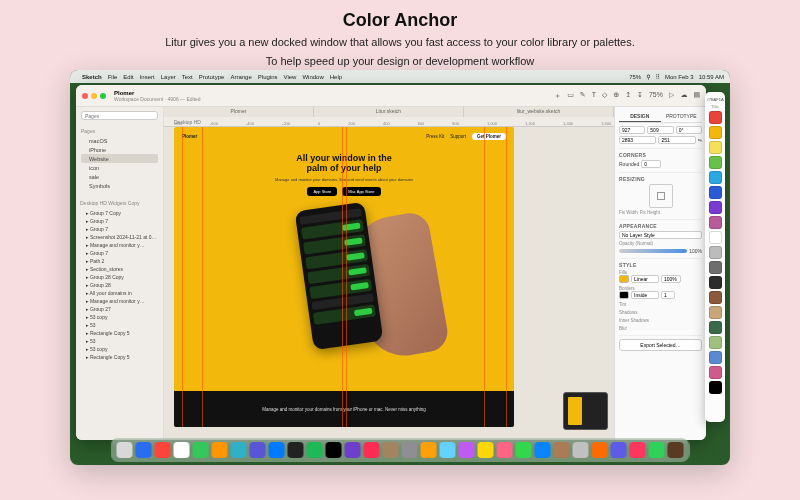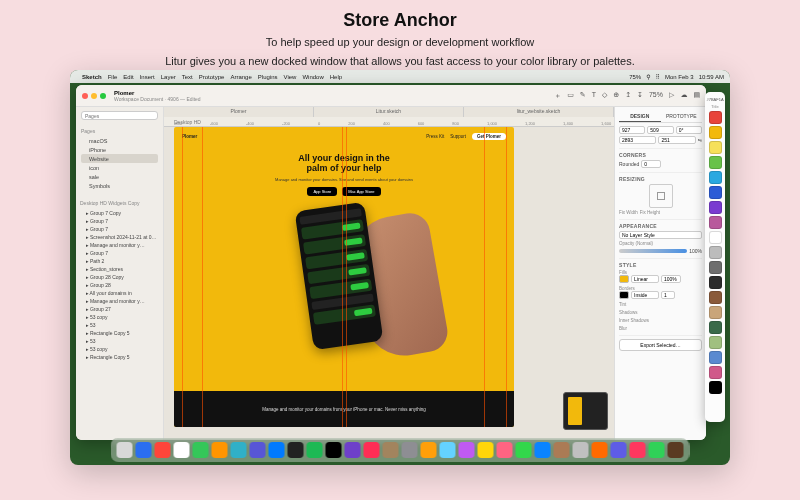--- a/index.html
+++ b/index.html
@@ -66,23 +66,23 @@
 .litur .sw { width:13px; height:13px; border-radius:3px; border:1px solid rgba(0,0,0,0.15); cursor:pointer; flex-shrink:0; }
 .dock { position:absolute; bottom:3px; left:50%; transform:translateX(-50%); height:24px; background:rgba(255,255,255,0.35); border-radius:8px; padding:3px 6px; display:flex; gap:3px; align-items:center; backdrop-filter:blur(4px); }
 .dock .app { width:16px; height:16px; border-radius:4px; }
 .minimap { position:absolute; right:98px; bottom:10px; width:45px; height:38px; background:#222; border-radius:3px; border:1px solid #555; }
 .minimap::after { content:""; position:absolute; left:4px; top:4px; width:14px; height:28px; background:#f2b90c; border-radius:1px; }
 </style>
 </head>
 <body>
 
 <div class="hero">
-  <h1>Store Anchor</h1>
+  <h1>Color Anchor</h1>
+  <p>Litur gives you a new docked window that allows you fast access to your color library or palettes.</p>
   <p>To help speed up your design or development workflow</p>
-  <p>Litur gives you a new docked window that allows you fast access to your color library or palettes.</p>
 </div>
 
 <div class="desktop">
   <div class="menubar">
     <span class="apple"></span>
     <b>Sketch</b>
     <span>File</span>
     <span>Edit</span>
     <span>Insert</span>
     <span>Layer</span>
@@ -194,21 +194,21 @@
         <div class="canvas">
           <div class="nav">
             <span style="font-weight:700;">Plomer</span>
             <div class="navlinks">
               <span>Press Kit</span>
               <span>Support</span>
               <span class="getbtn">Get Plomer</span>
             </div>
           </div>
           <div class="hero2">
-            <h2><span>All your design in the</span><br><span>palm of your help</span></h2>
+            <h2><span>All your window in the</span><br><span>palm of your help</span></h2>
             <p>Manage and monitor your domains. See and send events about your domains</p>
             <div class="badges">
               <div class="badge"> <span>App Store</span></div>
               <div class="badge"> <span>Mac App Store</span></div>
             </div>
           </div>
           <div class="phonewrap">
             <div class="hand"></div>
             <div class="phone">
               <div class="rowsm"></div>

